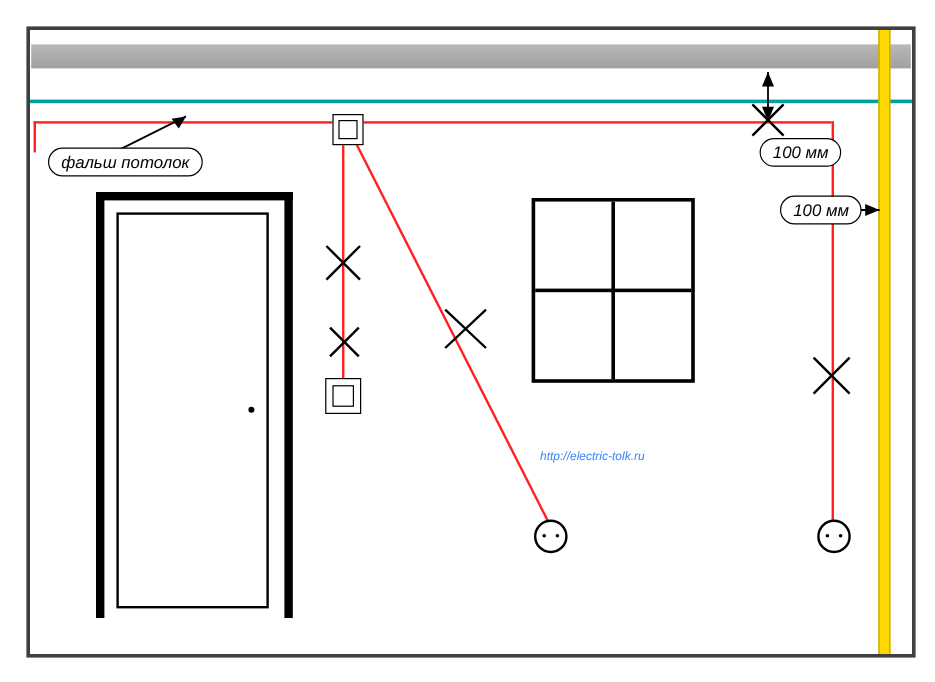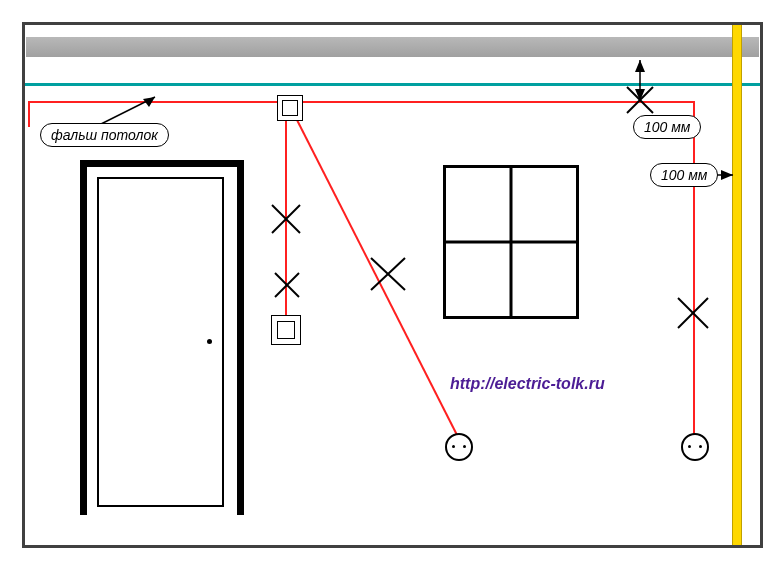--- a/index.html
+++ b/index.html
@@ -154,25 +154,24 @@
     padding: 2px 10px;
     font-size: 14px;
     line-height: 18px;
     background: #fff;
     white-space: nowrap;
     font-style: italic;
   }
 
   .url {
     position: absolute;
-    color: #4c1d95;
-    font-size: 16px;
+    color: #3b82f6;
+    font-size: 10px;
     font-style: italic;
     font-family: Arial, sans-serif;
-    font-weight: bold;
   }
 
   svg.overlay {
     position: absolute;
     left: 0; top: 0;
     width: 735px;
     height: 520px;
     pointer-events: none;
   }
 

